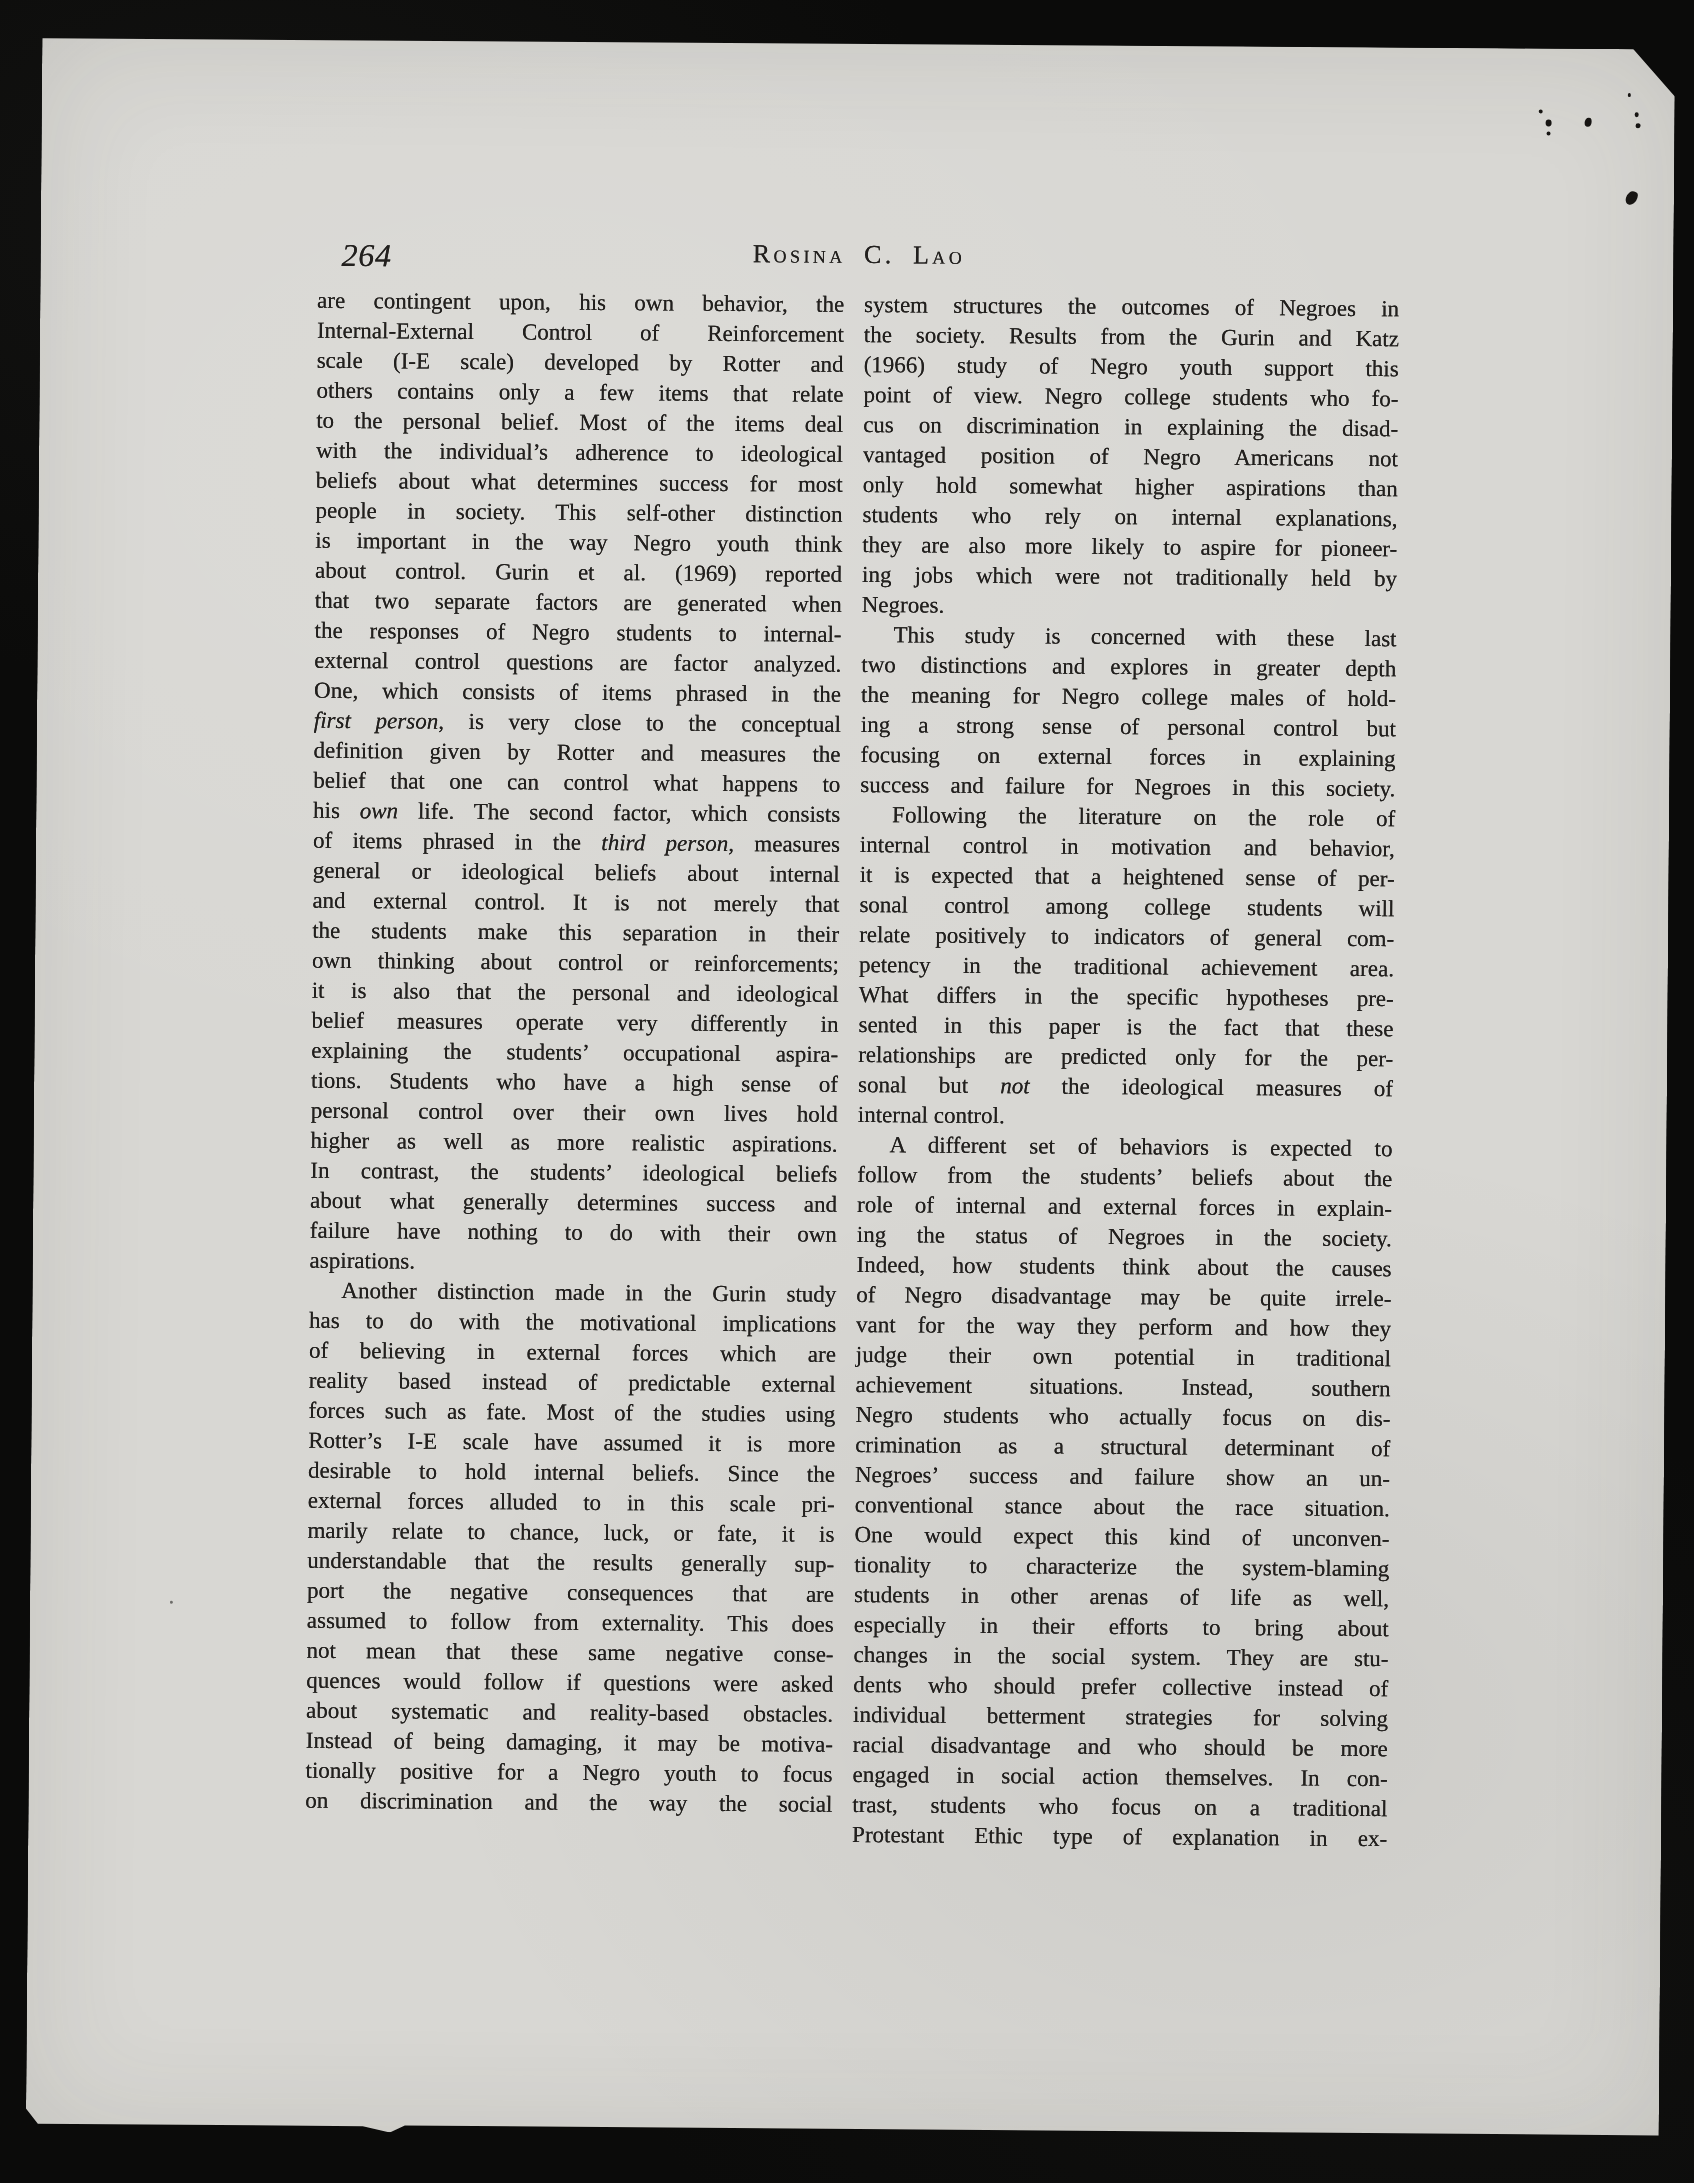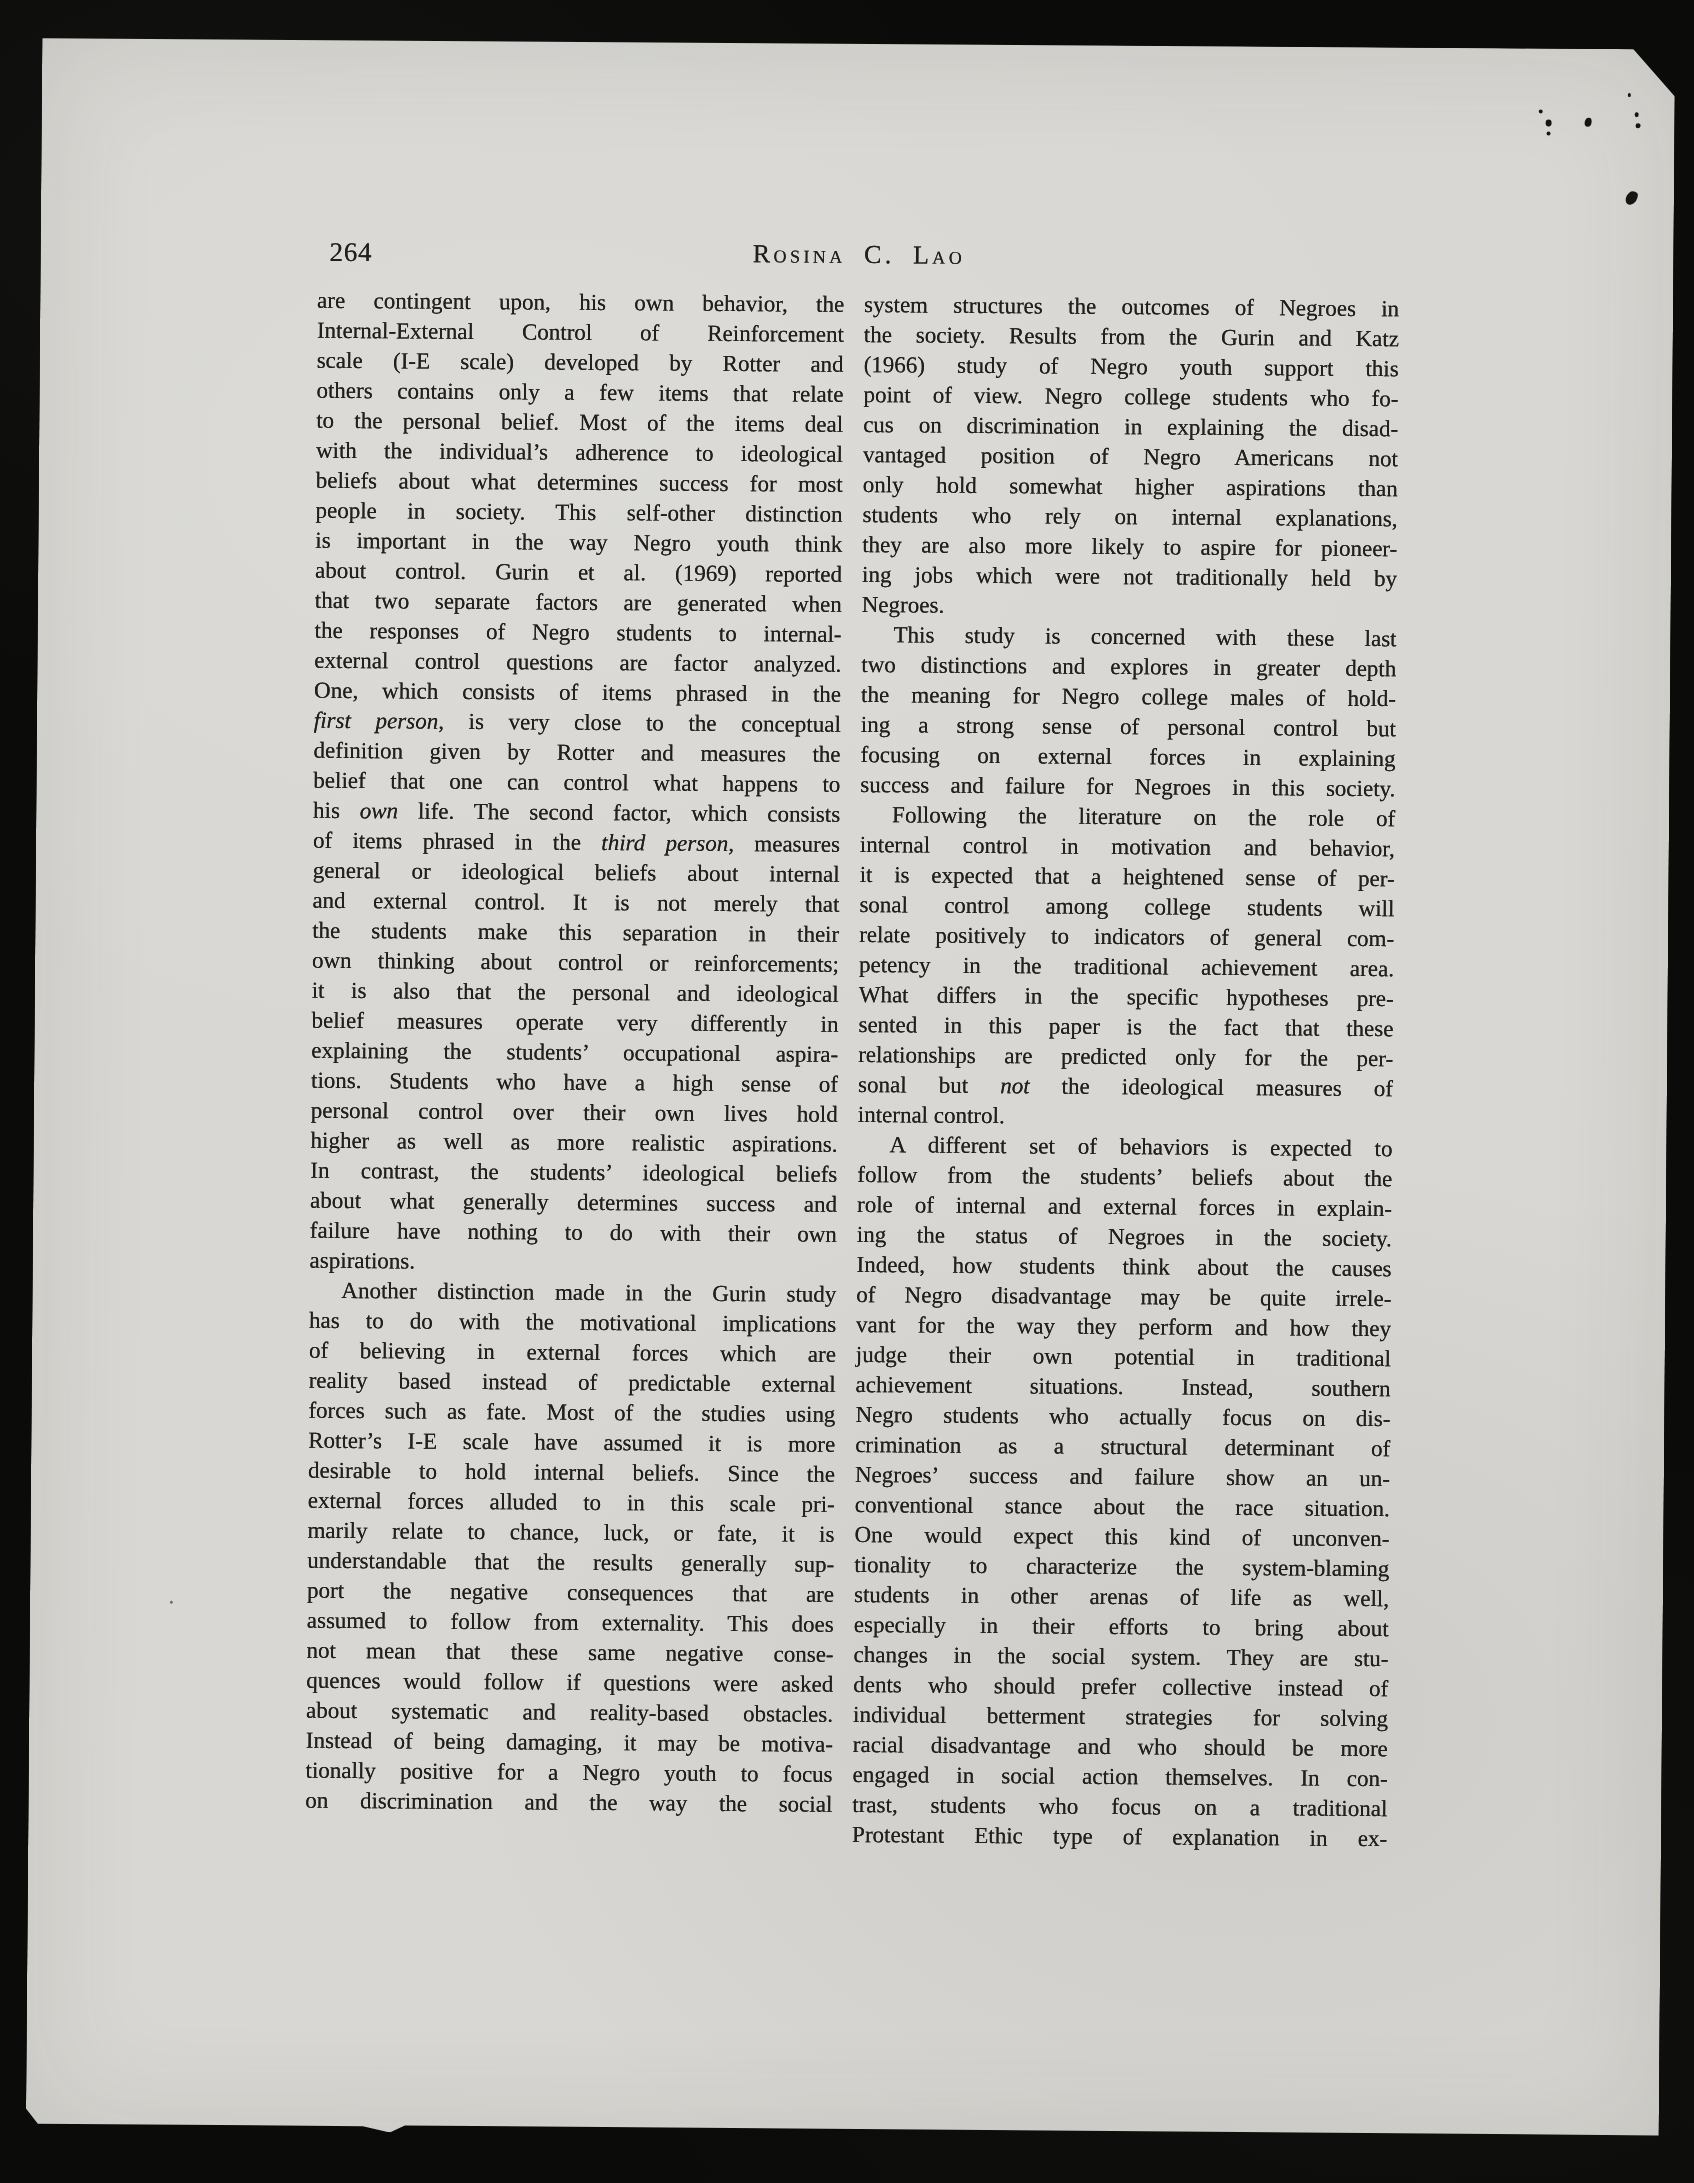--- a/index.html
+++ b/index.html
@@ -20,23 +20,24 @@
       radial-gradient(1186px 847px at 75% 80%, rgba(0,0,0,.05), transparent 70%),
       #d8d7d3;
     transform:rotate(0.45deg);
     transform-origin:center;
     clip-path:polygon(0px 1.7px, 1591px 0px, 1633px 47px, 1633px 2086px,
                       379px 2086px, 364px 2093px, 337px 2087px, 12px 2087px, 0px 2072px);
     box-shadow:inset 0 0 119px rgba(60,58,52,.12);
     color:#22201e;
   }
   .page-number{
-    position:absolute;left:289px;top:198px;
-    font-size:27px;letter-spacing:0.8px;
+    position:absolute;left:301px;top:198px;
+    font-size:32px;letter-spacing:0.8px;
     text-shadow:0 0 0.4px rgba(20,18,16,.85);
+    font-style:italic;
   }
   .running-head{
     position:absolute;left:277px;top:197px;width:1083px;
     text-align:center;font-variant:small-caps;
     font-size:26px;letter-spacing:3.4px;word-spacing:8.5px;
     text-shadow:0 0 0.4px rgba(20,18,16,.85);
   }
   .col{
     position:absolute;top:247px;
     font-size:23px;

